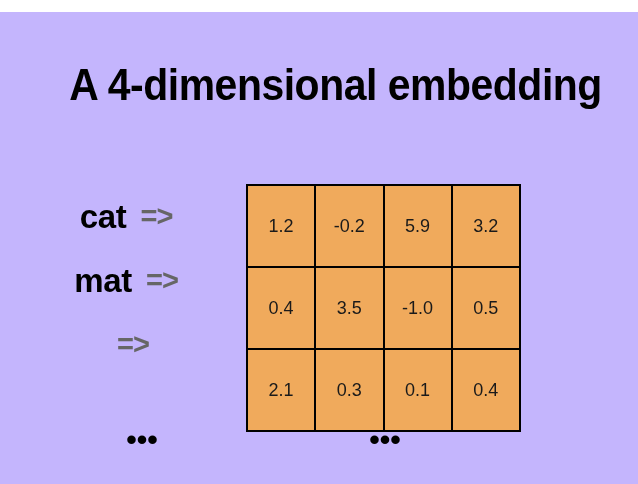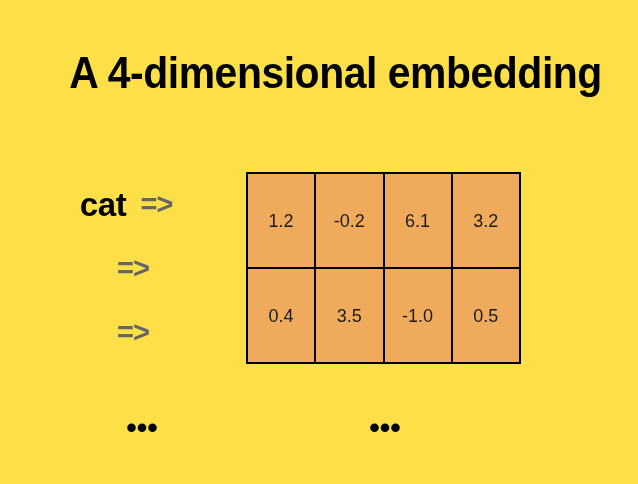--- a/index.html
+++ b/index.html
@@ -12,21 +12,22 @@
     height: 484px;
     position: relative;
     overflow: hidden;
     font-family: "Liberation Sans", sans-serif;
     -webkit-font-smoothing: antialiased;
   }
 
   #slide {
     position: absolute;
     inset: 0;
-    background: #fde047;
+    background: #c4b5fd;
+    margin-top: 12px;
   }
 
   
   #slide-title {
     position: absolute;
     left: 50px;
     top: 48px;
     width: 552px;
     text-align: center;
     font-family: "Liberation Sans", sans-serif;
@@ -122,42 +123,49 @@
   <div id="slide-title">A 4-dimensional embedding</div>
 
   <div id="labels">
 
     <div class="label-row">
       <span class="label-word">cat</span>
       <span class="label-arrow">=&gt;</span>
     </div>
 
     <div class="label-row">
+      <span class="label-word">mat</span>
       <span class="label-arrow">=&gt;</span>
     </div>
 
     <div class="label-row">
       <span class="label-arrow">=&gt;</span>
     </div>
 
   </div>
 
   <table id="embedding-table">
     <tbody>
       <tr>
         <td>1.2</td>
         <td>-0.2</td>
-        <td>6.1</td>
+        <td>5.9</td>
         <td>3.2</td>
       </tr>
       <tr>
         <td>0.4</td>
         <td>3.5</td>
         <td>-1.0</td>
         <td>0.5</td>
+      </tr>
+      <tr>
+        <td>2.1</td>
+        <td>0.3</td>
+        <td>0.1</td>
+        <td>0.4</td>
       </tr>
     </tbody>
   </table>
 
   <div class="ellipsis" id="ellipsis-left">•••</div>
 
   <div class="ellipsis" id="ellipsis-right">•••</div>
 
 </div>
 

